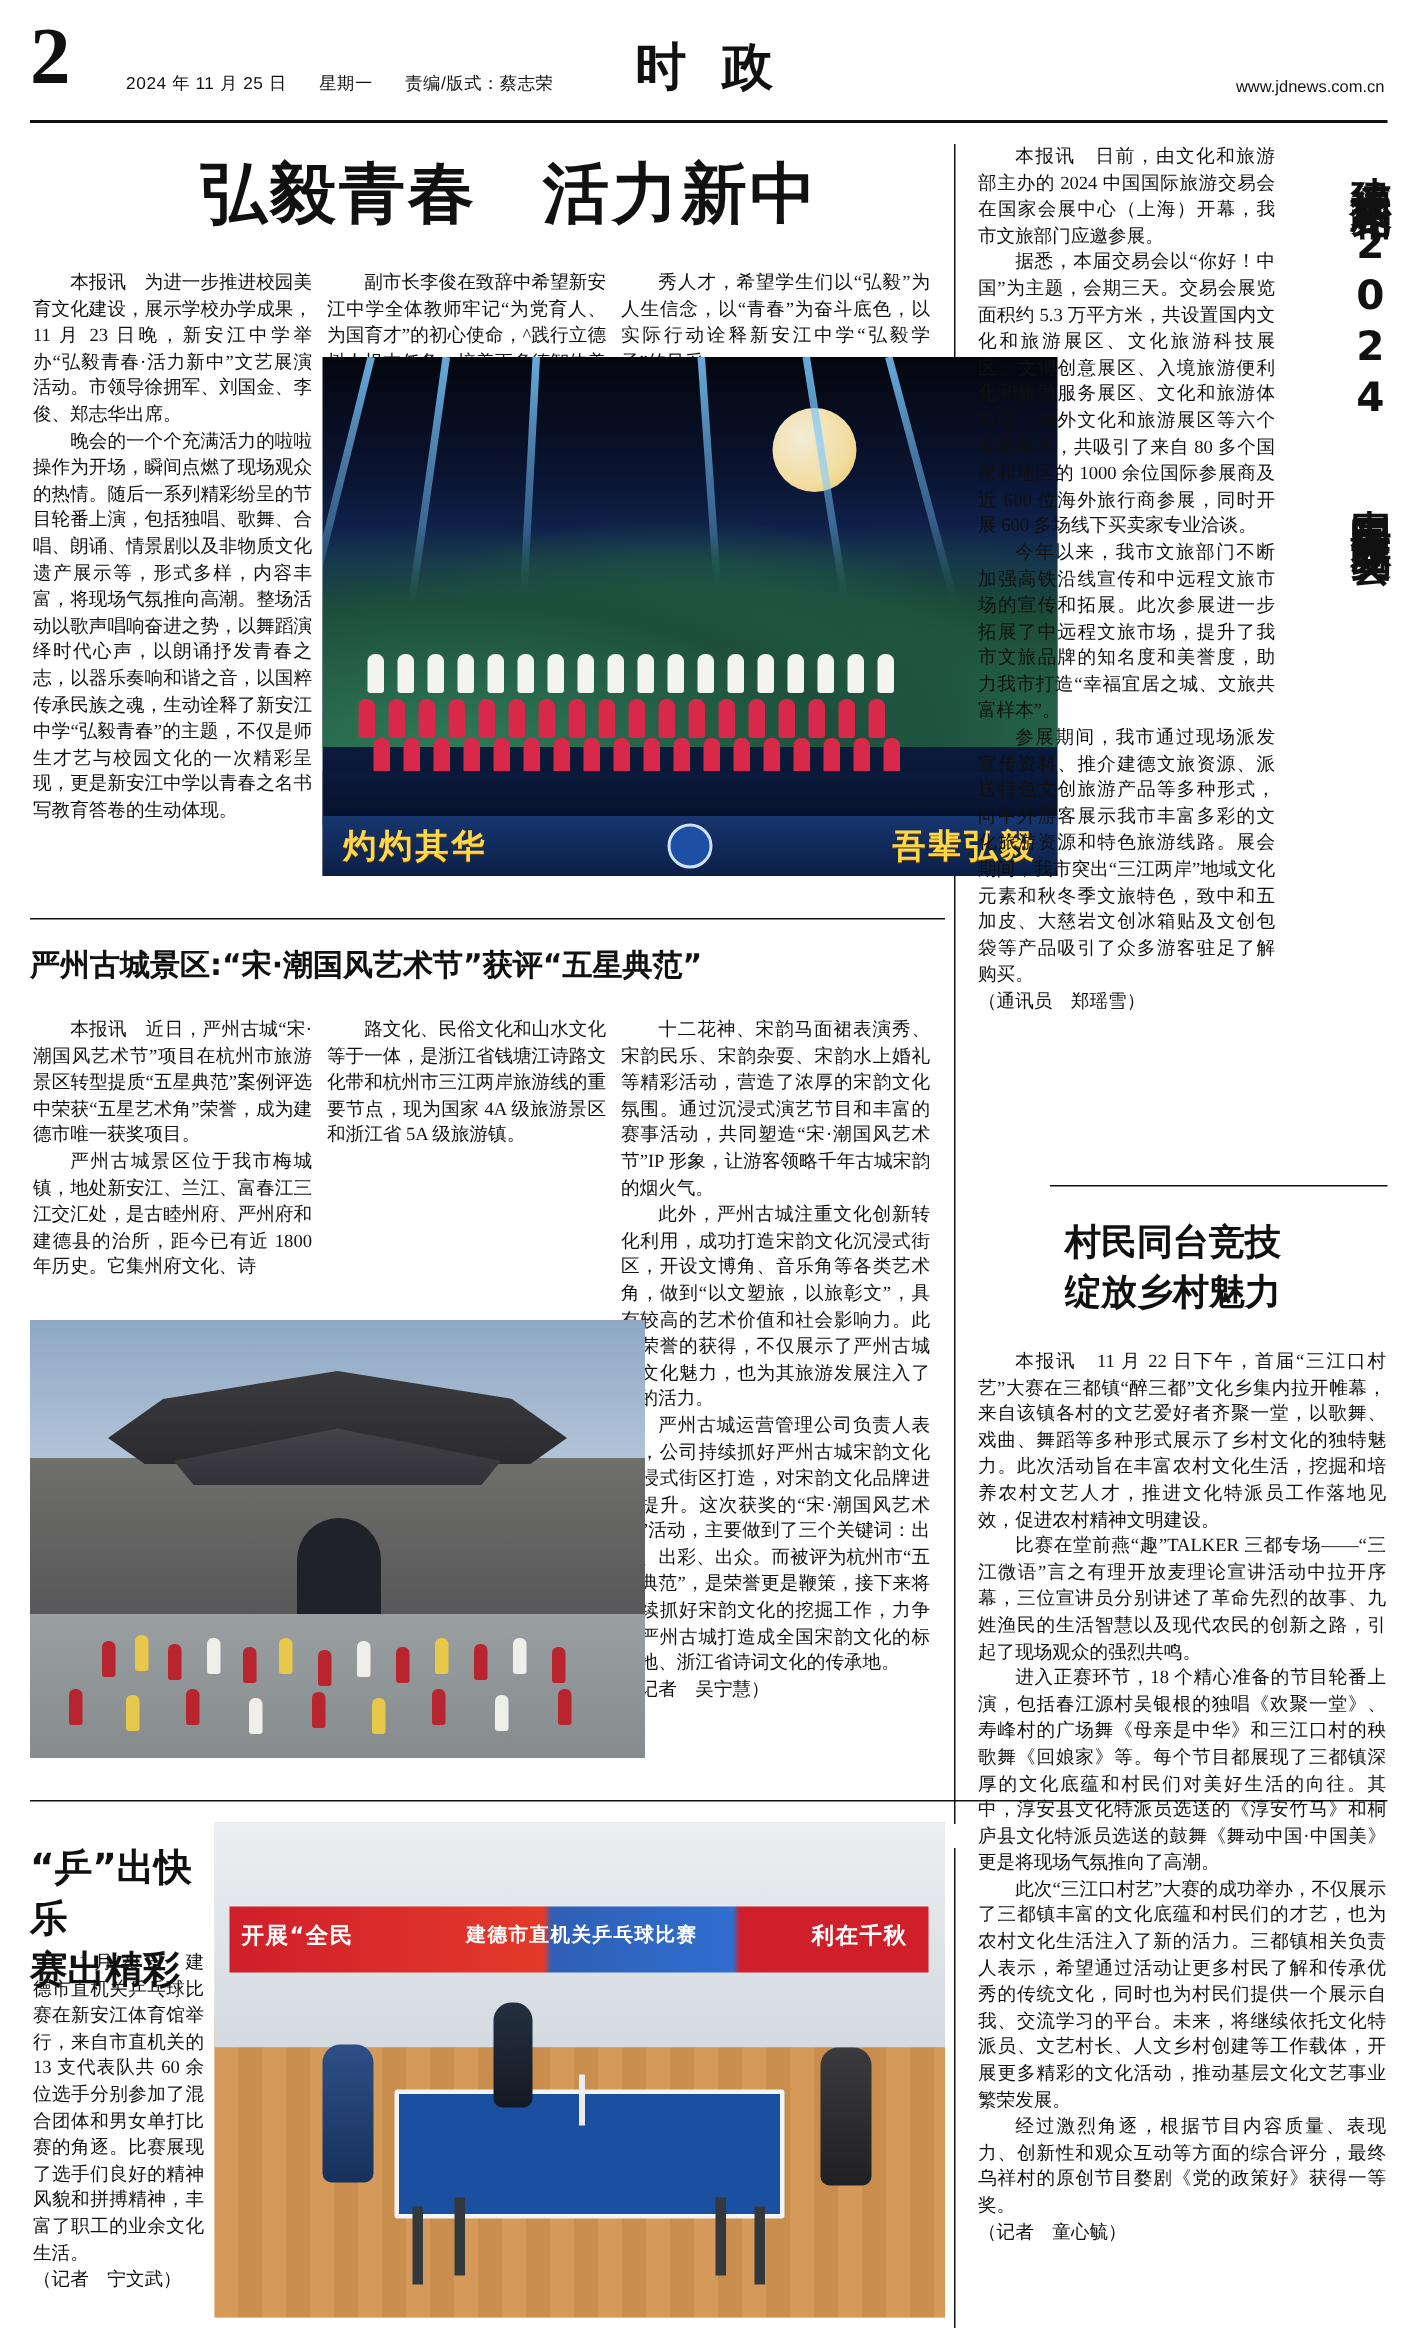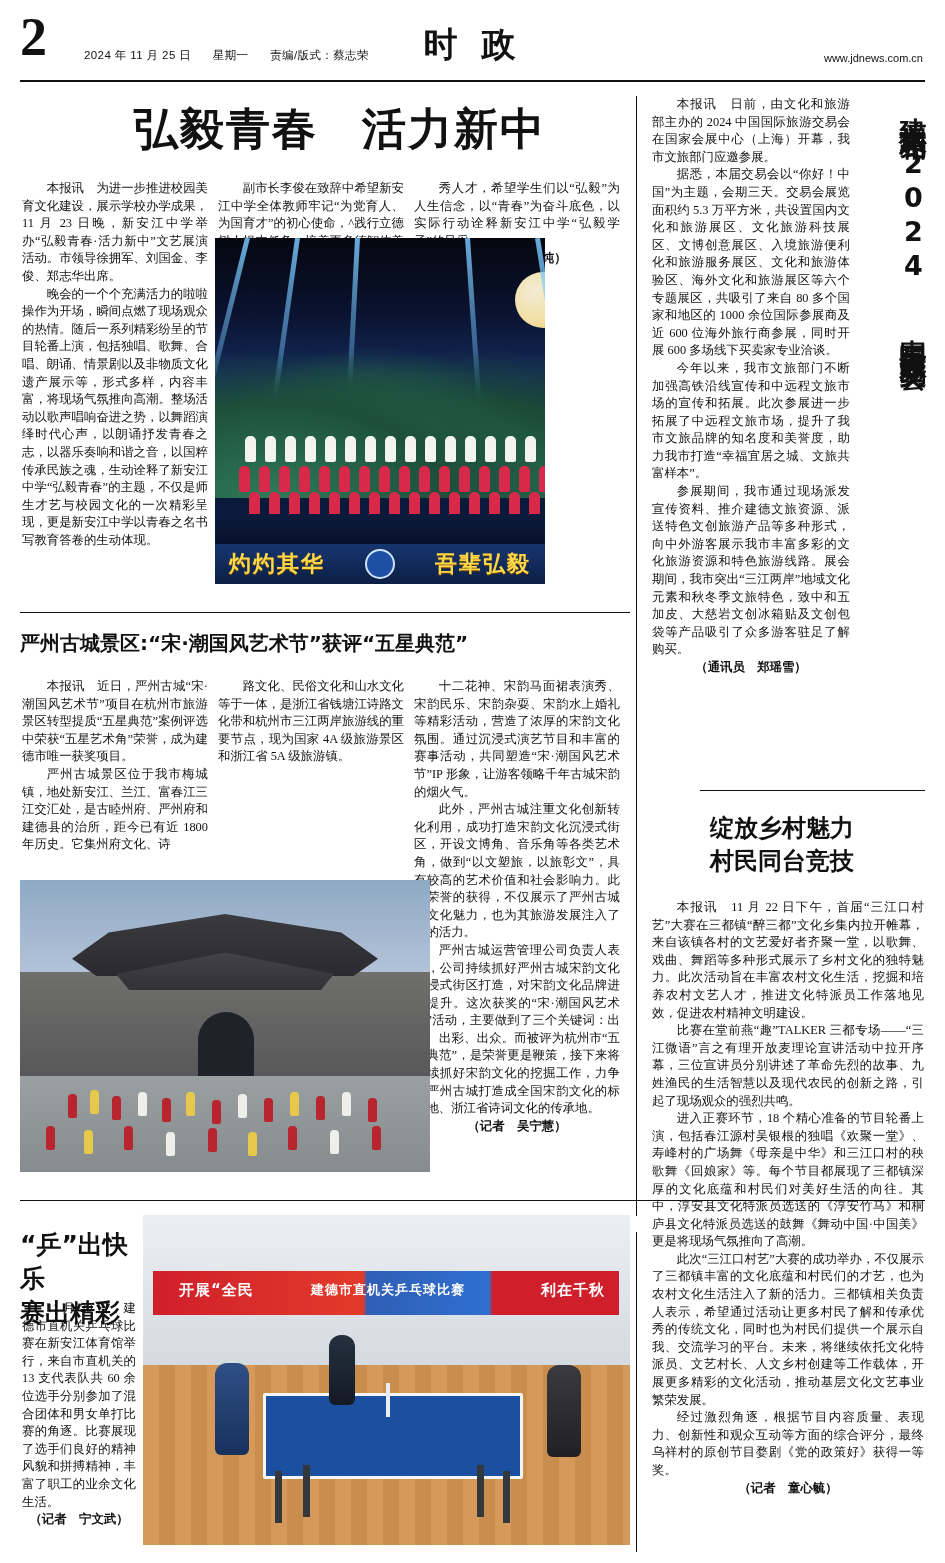--- a/index.html
+++ b/index.html
@@ -44,21 +44,21 @@
   .vrule{position:absolute;width:1px;background:#111;}
 
   
   .col{position:absolute;}
   .body{
     font-size:12.4px;line-height:17.6px;text-align:justify;
     text-justify:inter-ideograph;
     font-family:"Liberation Serif","DejaVu Serif",serif;
   }
   .body p{margin:0 0 0 0;text-indent:2em;}
-  .sign{text-align:center;font-weight:700;}
+  .sign{text-align:left;font-weight:400;}
 
   
   .hl-main{
     position:absolute;left:60px;top:100px;width:560px;
     font-size:44px;font-weight:700;letter-spacing:2px;
     font-family:"DejaVu Sans","Liberation Sans",sans-serif;
     text-align:center;
   }
   .hl-main .gap{display:inline-block;width:44px;}
 
@@ -89,21 +89,21 @@
     font-size:24px;font-weight:700;line-height:33px;
     font-family:"DejaVu Sans","Liberation Sans",sans-serif;
     text-align:center;
   }
 
   
   .photo{position:absolute;overflow:hidden;background:#2a2a33;}
   .photo *{box-sizing:border-box;}
 
   
-  .ph-concert{left:215px;top:238px;width:330px;height:346px;
+  .ph-concert{left:215px;top:238px;width:490px;height:346px;
     background:linear-gradient(180deg,#05070f 0%,#0a1330 22%,#132a5a 40%,#0d2048 62%,#071026 100%);text-align:right;}
   .spotbeam{position:absolute;width:5px;background:linear-gradient(180deg,rgba(120,200,255,.85),rgba(120,200,255,0));transform-origin:top center;}
   .moon{position:absolute;left:300px;top:34px;width:56px;height:56px;border-radius:50%;
     background:radial-gradient(circle at 35% 35%,#fff8e0,#ffe9a8 60%,#f2cf6a);filter:blur(.3px);opacity:.95;}
   .mountain{position:absolute;bottom:86px;left:0;width:100%;height:150px;
     background:
       radial-gradient(ellipse at 18% 100%,#2f7a58 0%,#1d4f3b 45%,transparent 70%),
       radial-gradient(ellipse at 48% 100%,#3a8a63 0%,#205744 48%,transparent 72%),
       radial-gradient(ellipse at 80% 100%,#2b7254 0%,#1b4a37 45%,transparent 70%);}
   .chorus{position:absolute;left:24px;bottom:70px;width:362px;height:78px;}
@@ -316,21 +316,21 @@
     <div>赛出精彩</div>
   </div>
   <div class="col body" style="left:22px;top:1300px;width:114px;">
     <p>11 月 23 日，建德市直机关乒乓球比赛在新安江体育馆举行，来自市直机关的 13 支代表队共 60 余位选手分别参加了混合团体和男女单打比赛的角逐。比赛展现了选手们良好的精神风貌和拼搏精神，丰富了职工的业余文化生活。</p>
     <p class="sign" style="text-indent:0;">（记者　宁文武）</p>
   </div>
 
   <div class="photo ph-tt">
     <div class="tt-wall"></div>
     <div class="tt-banner">
-      <div class="t" style="left:26px;">开展“全民</div>
+      <div class="t" style="left:8px;">开展“全民</div>
       <div class="t" style="left:158px;font-size:13px;">建德市直机关乒乓球比赛</div>
       <div class="t" style="right:14px;">利在千秋</div>
     </div>
     <div class="tt-floor"></div>
     <div class="tt-table"></div>
     <div class="tt-net"></div>
     <div class="tt-leg" style="left:132px;top:256px;"></div>
     <div class="tt-leg" style="left:360px;top:256px;"></div>
     <div class="tt-leg" style="left:160px;top:250px;"></div>
     <div class="tt-leg" style="left:334px;top:250px;"></div>
@@ -342,22 +342,22 @@
   <div class="hl-vert">建德文旅亮相 2024 中国国际旅游交易会</div>
   <div class="col body" style="left:652px;top:96px;width:198px;">
     <p>本报讯　日前，由文化和旅游部主办的 2024 中国国际旅游交易会在国家会展中心（上海）开幕，我市文旅部门应邀参展。</p>
     <p>据悉，本届交易会以“你好！中国”为主题，会期三天。交易会展览面积约 5.3 万平方米，共设置国内文化和旅游展区、文化旅游科技展区、文博创意展区、入境旅游便利化和旅游服务展区、文化和旅游体验区、海外文化和旅游展区等六个专题展区，共吸引了来自 80 多个国家和地区的 1000 余位国际参展商及近 600 位海外旅行商参展，同时开展 600 多场线下买卖家专业洽谈。</p>
     <p>今年以来，我市文旅部门不断加强高铁沿线宣传和中远程文旅市场的宣传和拓展。此次参展进一步拓展了中远程文旅市场，提升了我市文旅品牌的知名度和美誉度，助力我市打造“幸福宜居之城、文旅共富样本”。</p>
     <p>参展期间，我市通过现场派发宣传资料、推介建德文旅资源、派送特色文创旅游产品等多种形式，向中外游客展示我市丰富多彩的文化旅游资源和特色旅游线路。展会期间，我市突出“三江两岸”地域文化元素和秋冬季文旅特色，致中和五加皮、大慈岩文创冰箱贴及文创包袋等产品吸引了众多游客驻足了解购买。</p>
     <p class="sign" style="text-indent:0;">（通讯员　郑瑶雪）</p>
   </div>
 
   <div class="hl-center" style="left:652px;top:812px;width:260px;">
+    <div>村民同台竞技</div>
     <div>绽放乡村魅力</div>
-    <div>村民同台竞技</div>
   </div>
   <div class="col body" style="left:652px;top:899px;width:272px;">
     <p>本报讯　11 月 22 日下午，首届“三江口村艺”大赛在三都镇“醉三都”文化乡集内拉开帷幕，来自该镇各村的文艺爱好者齐聚一堂，以歌舞、戏曲、舞蹈等多种形式展示了乡村文化的独特魅力。此次活动旨在丰富农村文化生活，挖掘和培养农村文艺人才，推进文化特派员工作落地见效，促进农村精神文明建设。</p>
     <p>比赛在堂前燕“趣”TALKER 三都专场——“三江微语”言之有理开放麦理论宣讲活动中拉开序幕，三位宣讲员分别讲述了革命先烈的故事、九姓渔民的生活智慧以及现代农民的创新之路，引起了现场观众的强烈共鸣。</p>
     <p>进入正赛环节，18 个精心准备的节目轮番上演，包括春江源村吴银根的独唱《欢聚一堂》、寿峰村的广场舞《母亲是中华》和三江口村的秧歌舞《回娘家》等。每个节目都展现了三都镇深厚的文化底蕴和村民们对美好生活的向往。其中，淳安县文化特派员选送的《淳安竹马》和桐庐县文化特派员选送的鼓舞《舞动中国·中国美》更是将现场气氛推向了高潮。</p>
     <p>此次“三江口村艺”大赛的成功举办，不仅展示了三都镇丰富的文化底蕴和村民们的才艺，也为农村文化生活注入了新的活力。三都镇相关负责人表示，希望通过活动让更多村民了解和传承优秀的传统文化，同时也为村民们提供一个展示自我、交流学习的平台。未来，将继续依托文化特派员、文艺村长、人文乡村创建等工作载体，开展更多精彩的文化活动，推动基层文化文艺事业繁荣发展。</p>
     <p>经过激烈角逐，根据节目内容质量、表现力、创新性和观众互动等方面的综合评分，最终乌祥村的原创节目婺剧《党的政策好》获得一等奖。</p>
     <p class="sign" style="text-indent:0;">（记者　童心毓）</p>
   </div>
 

